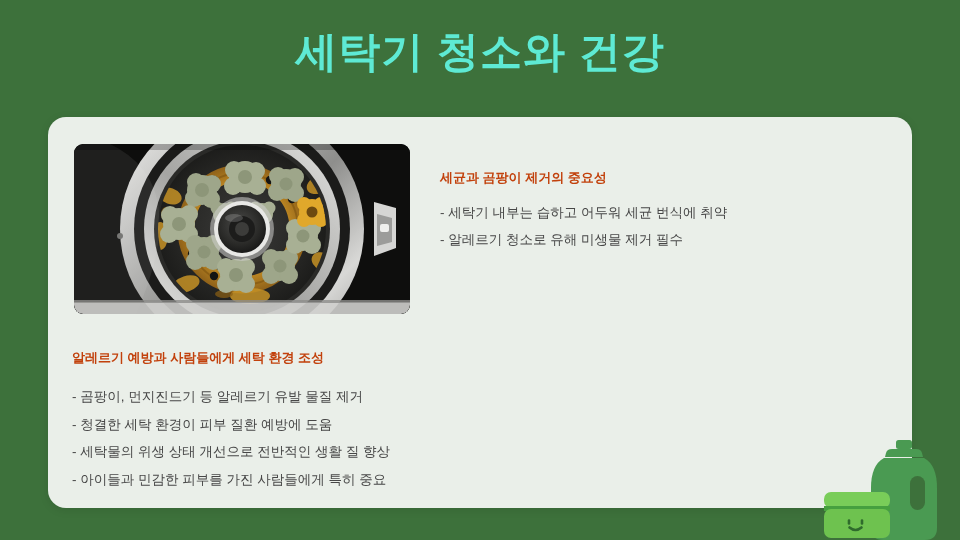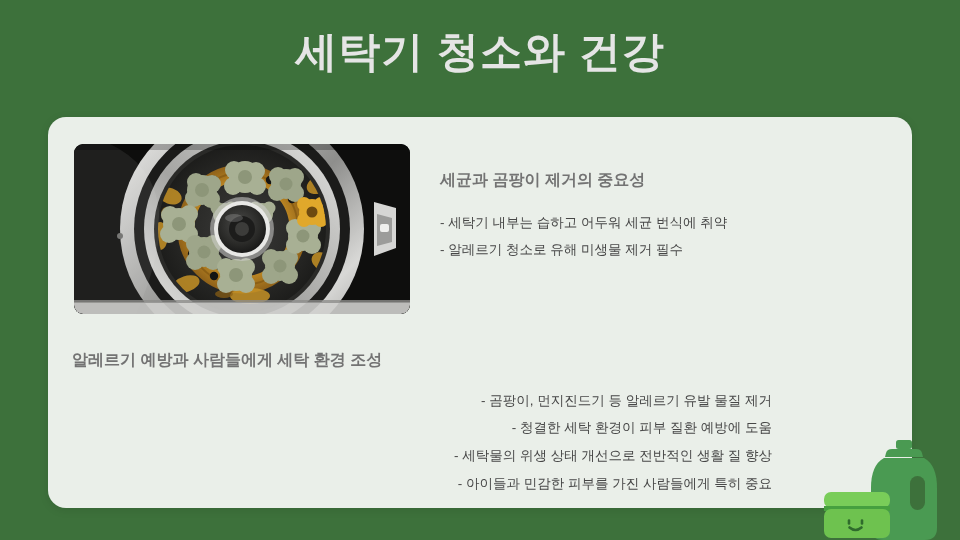--- a/index.html
+++ b/index.html
@@ -25,21 +25,21 @@
     overflow: hidden;
   }
 
   
   .slide-title {
     position: absolute;
     top: 27px;
     left: 0;
     width: 960px;
     text-align: center;
-    color: #e5e5e5;
+    color: #5eead4;
     font-size: 42px;
     font-weight: bold;
     letter-spacing: 1px;
     line-height: 1.18;
     white-space: nowrap;
   }
 
   
   .card {
     position: absolute;
@@ -76,47 +76,47 @@
 
   .top-text {
     position: absolute;
     left: 392px;
     top: 53px;
     width: 450px;
   }
 
   
   .section-heading {
-    color: #737373;
-    font-size: 16px;
+    color: #c2410c;
+    font-size: 13px;
     font-weight: bold;
     line-height: 1.3;
     white-space: nowrap;
   }
 
   .bullets {
     list-style: none;
-    margin-top: 18px;
+    margin-top: 12px;
   }
   .bullets li {
     color: #474747;
     font-size: 13.5px;
     line-height: 2.0;
     white-space: nowrap;
   }
 
   
   .bottom-block {
     position: absolute;
     left: 24px;
     top: 233px;
     width: 700px;
   }
   .bottom-block .bullets { margin-top: 16px; }
-  .bottom-block .bullets li { line-height: 2.05; text-align: right; }
+  .bottom-block .bullets li { line-height: 2.05; }
 
   
   .decor {
     position: absolute;
     left: 822px;
     top: 428px;
     width: 138px;
     height: 112px;
     pointer-events: none;
   }

